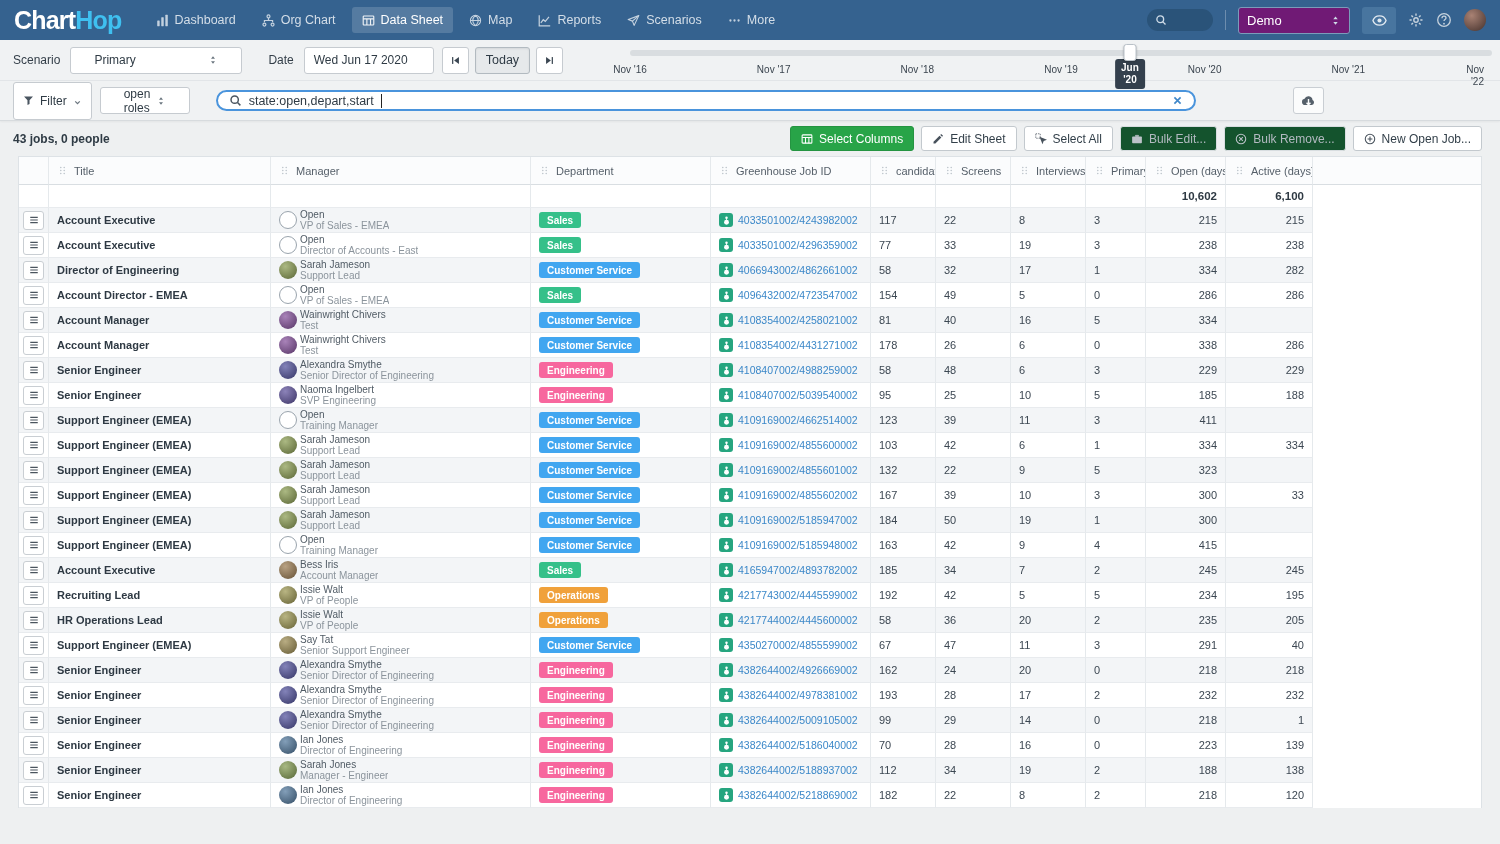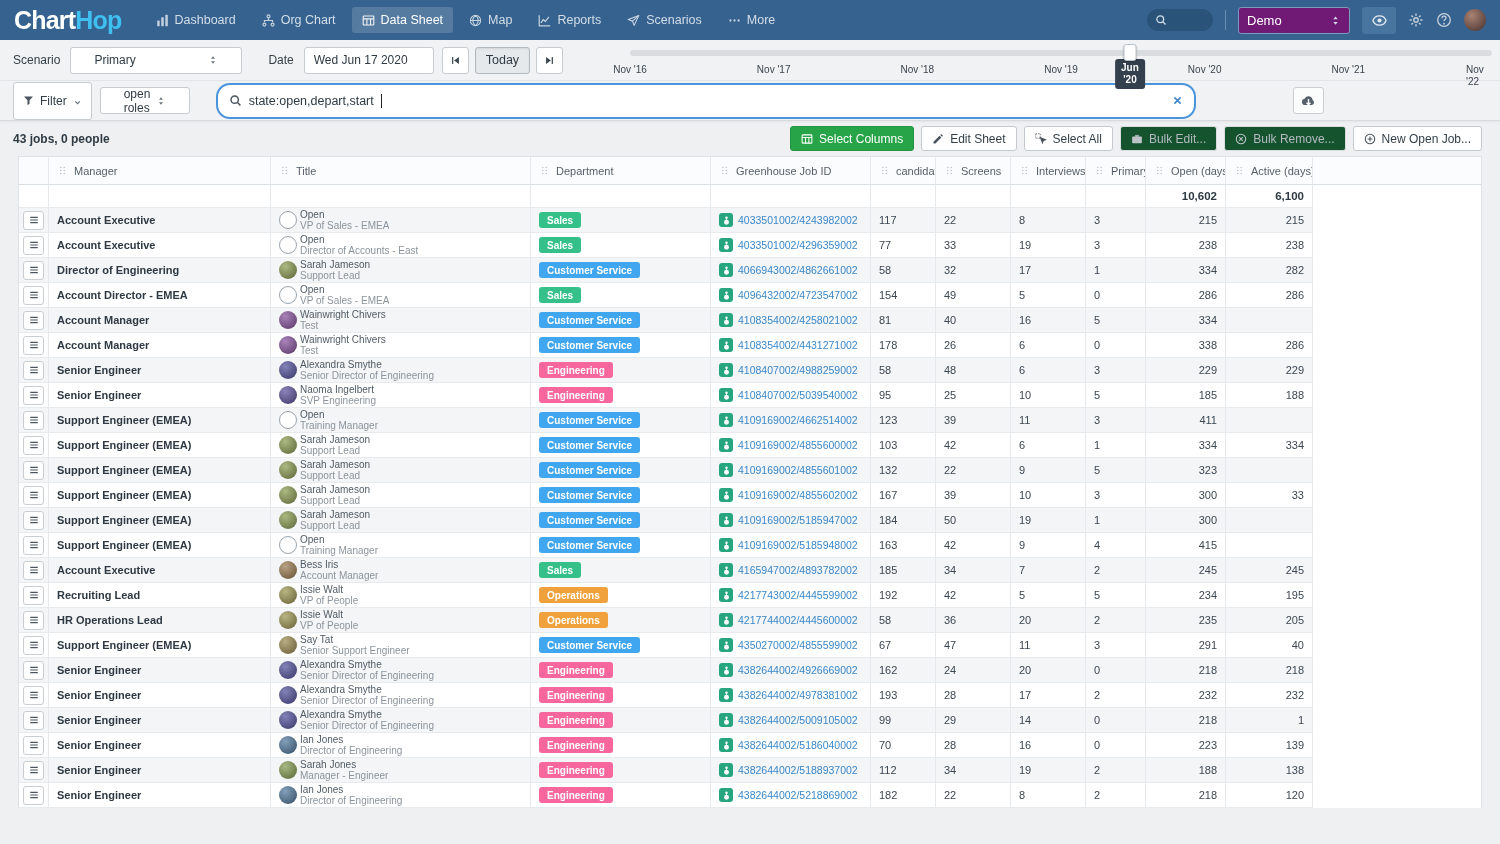--- a/index.html
+++ b/index.html
@@ -45,39 +45,39 @@
     display:flex; align-items:center; justify-content:center; color:#3b4752; font-size:11px; cursor:pointer;}
   .today-btn{ height:27px; background:#e6e9eb; border:1px solid #b2bac0; border-radius:3px;
     padding:0 10px; font-size:12.5px; color:#2f3b45; display:flex; align-items:center;
     box-shadow:inset 0 1px 2px rgba(0,0,0,.08); margin:0 6px; cursor:pointer;}
 
   .timeline{ position:absolute; left:630px; right:8px; top:0; height:41px; }
   .tl-track{ position:absolute; left:0; right:0; top:10px; height:6px; background:#d9dde0;
     border-radius:3px; cursor:pointer;}
   .tl-label{ position:absolute; top:24px; transform:translateX(-50%); font-size:10px; color:#3b454f;
     white-space:nowrap; }
-  .tl-label.tl-last{ transform:none; left:auto !important; right:0; width:26px;
+  .tl-label.tl-last{ transform:none; left:auto !important; right:8px; text-align:right; width:26px;
     white-space:normal; line-height:1.15; }
   .tl-handle{ position:absolute; top:4px; width:13px; height:17px; background:#fff;
     border:1px solid #b9c1c8; border-radius:3px; box-shadow:0 1px 2px rgba(0,0,0,.18);
     transform:translateX(-50%); cursor:grab; z-index:3;}
   .tl-tooltip{ position:absolute; top:19px; transform:translateX(-50%); background:#34404d; color:#fff;
     font-size:10px; font-weight:700; text-align:center; line-height:1.2; padding:3px 6px;
     border-radius:3px; z-index:2; }
 
   
   .filter-bar{ height:40px; background:#f0f2f3; border-bottom:1px solid #d7dbde;
     box-shadow:0 1px 2px rgba(0,0,0,.05); display:flex; align-items:center; padding:0 13px; }
   .filter-btn{ height:38px; background:#fff; border:1px solid #c6cbd0; border-radius:3px;
     display:flex; align-items:center; gap:6px; padding:0 9px; font-size:12px; color:#2f3b45;
     margin-right:8px; cursor:pointer;}
   .filter-btn .f-ico{ font-size:11px; color:#4a5560; }
   .filter-btn .chv{ font-size:9px; color:#6a757e; margin-top:3px;}
   .preset-select{ width:90px; margin-right:26px; }
-  .query-input{ width:980px; height:36px; background:#fff; border:2px solid #4a94dc; border-radius:14px;
+  .query-input{ width:980px; height:21px; background:#fff; border:2px solid #4a94dc; border-radius:14px;
     display:flex; align-items:center; padding:0 11px; gap:7px; cursor:text;}
   .query-input .q-ico{ font-size:13px; color:#4a5560; }
   .query-text{ font-size:12.5px; color:#2f3b45; white-space:nowrap; }
   .caret{ width:1px; height:14px; background:#222; }
   .q-clear{ margin-left:auto; font-size:11px; color:#3f87c9; cursor:pointer; }
   .io-btn{ width:31px; height:27px; background:#fbfcfc; border:1px solid #c9ced3; border-radius:3px;
     display:flex; align-items:center; justify-content:center; font-size:15px; color:#55606a;
     margin-left:97px; cursor:pointer;}
 
   
@@ -421,34 +421,34 @@
         <span class="hdots" data-icon="drag-dots">
           <svg viewBox="0 0 16 16" fill="currentColor">
             <circle cx="5.5" cy="3.5" r="1.1"></circle>
             <circle cx="10.5" cy="3.5" r="1.1"></circle>
             <circle cx="5.5" cy="8" r="1.1"></circle>
             <circle cx="10.5" cy="8" r="1.1"></circle>
             <circle cx="5.5" cy="12.5" r="1.1"></circle>
             <circle cx="10.5" cy="12.5" r="1.1"></circle>
           </svg>
         </span>
-        <span class="hlabel">Manager</span>
+        <span class="hlabel">Title</span>
       </div>
       <div class="cell ">
         <span class="hdots" data-icon="drag-dots">
           <svg viewBox="0 0 16 16" fill="currentColor">
             <circle cx="5.5" cy="3.5" r="1.1"></circle>
             <circle cx="10.5" cy="3.5" r="1.1"></circle>
             <circle cx="5.5" cy="8" r="1.1"></circle>
             <circle cx="10.5" cy="8" r="1.1"></circle>
             <circle cx="5.5" cy="12.5" r="1.1"></circle>
             <circle cx="10.5" cy="12.5" r="1.1"></circle>
           </svg>
         </span>
-        <span class="hlabel">Title</span>
+        <span class="hlabel">Manager</span>
       </div>
       <div class="cell ">
         <span class="hdots" data-icon="drag-dots">
           <svg viewBox="0 0 16 16" fill="currentColor">
             <circle cx="5.5" cy="3.5" r="1.1"></circle>
             <circle cx="10.5" cy="3.5" r="1.1"></circle>
             <circle cx="5.5" cy="8" r="1.1"></circle>
             <circle cx="10.5" cy="8" r="1.1"></circle>
             <circle cx="5.5" cy="12.5" r="1.1"></circle>
             <circle cx="10.5" cy="12.5" r="1.1"></circle>

